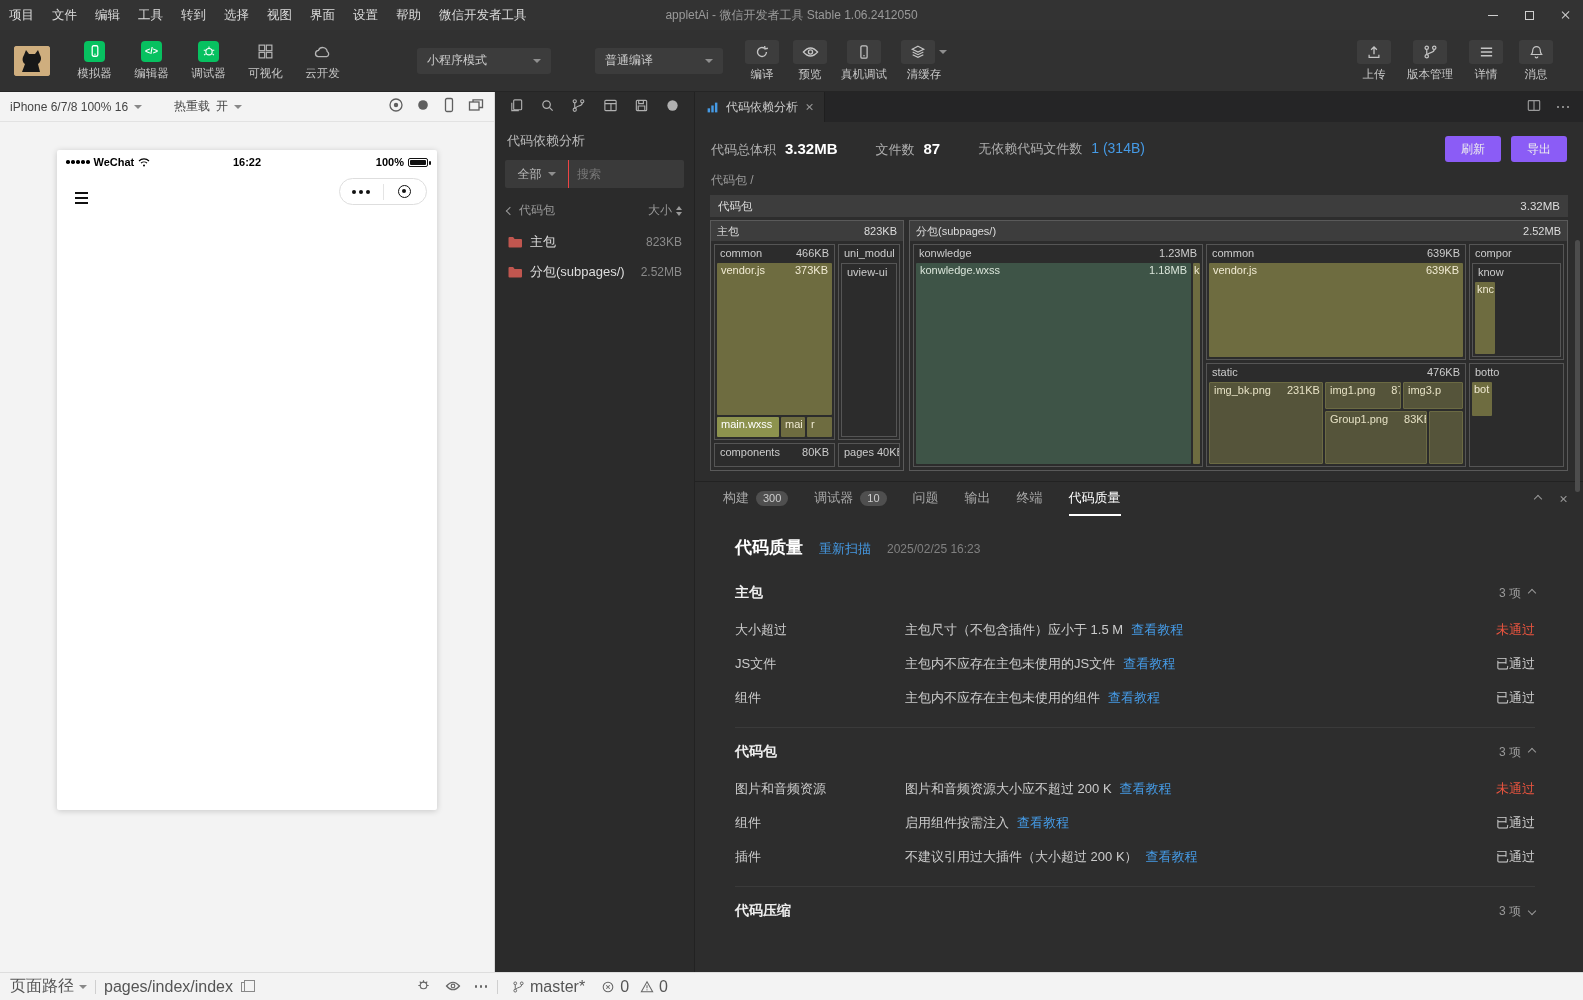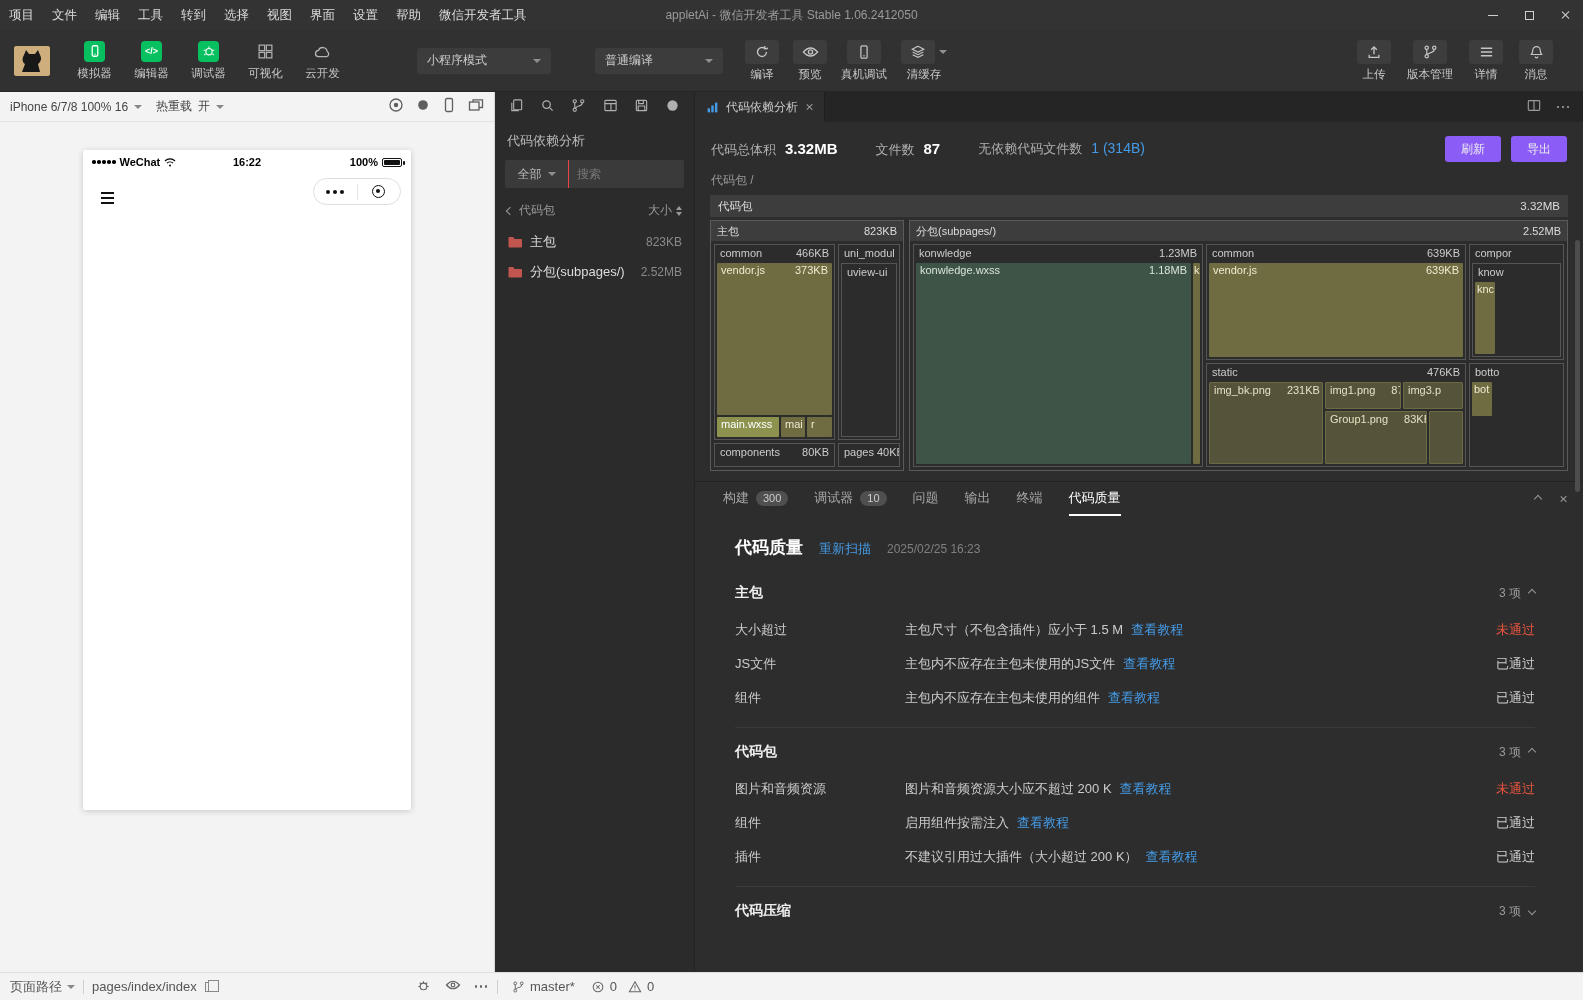--- a/index.html
+++ b/index.html
@@ -42,21 +42,21 @@
   .workspace { flex:1; display:flex; min-height:0; }
 
   
   .sim-panel { width:495px; background:#f3f3f3; border-right:1px solid #d8d8d8; display:flex; flex-direction:column; flex:none; }
   .sim-toolbar { height:30px; display:flex; align-items:center; padding:0 10px; gap:6px; color:#444;
     font-size:12px; border-bottom:1px solid #e2e2e2; flex:none; }
   .sim-dd { display:flex; align-items:center; gap:6px; cursor:pointer; }
   .sim-dd .cdown { border-top-color:#888; }
   .sim-icons { margin-left:auto; display:flex; align-items:center; gap:12px; }
   .sim-body { flex:1; display:flex; justify-content:center; }
-  .phone { width:328px; height:660px; background:#ffffff; margin-top:28px; border-radius:2px;
+  .phone { width:380px; height:660px; background:#ffffff; margin-top:28px; border-radius:2px;
     box-shadow:0 1px 6px rgba(0,0,0,.18); position:relative; }
   .p-status { height:24px; display:flex; align-items:center; padding:0 9px; font-size:11px; font-weight:bold; color:#000; position:relative; }
   .p-left { display:flex; align-items:center; gap:4px; }
   .sig-dots { display:flex; gap:1.5px; } .sig-dots i { width:3.5px; height:3.5px; border-radius:50%; background:#000; }
   .p-time { position:absolute; left:0; right:0; text-align:center; }
   .p-right { margin-left:auto; display:flex; align-items:center; gap:4px; }
   .batt { width:20px; height:9px; border:1px solid #111; border-radius:2px; position:relative; }
   .batt::before { content:""; position:absolute; inset:1px; background:#111; border-radius:1px; }
   .batt::after { content:""; position:absolute; right:-3.5px; top:2px; width:2px; height:4px; background:#111; border-radius:1px; }
   .capsule { position:absolute; top:28px; right:10px; width:88px; height:27px; background:#fff;
@@ -155,21 +155,21 @@
   .sec-title { color:#eee; font-size:14px; font-weight:bold; }
   .sec-right { display:flex; align-items:center; gap:8px; color:#999; font-size:12px; cursor:pointer; }
   .q-row { height:34px; display:flex; align-items:center; font-size:13px; }
   .q-name { width:170px; flex:none; color:#ccc; }
   .q-desc { color:#ccc; display:flex; gap:8px; align-items:center; min-width:0; }
   .q-status { margin-left:auto; color:#ccc; }
   .q-status.fail { color:#e8543f; }
 
   
   .statusbar { height:28px; background:#f3f3f3; border-top:1px solid #dddddd; display:flex; align-items:center;
-    font-size:13px; color:#555; flex:none; }
+    font-size:16px; color:#555; flex:none; }
   .sb-left { width:497px; display:flex; align-items:center; gap:8px; padding:0 10px; flex:none; }
   .sb-div { width:1px; height:14px; background:#cfcfcf; }
   .sb-item { display:flex; align-items:center; gap:5px; cursor:pointer; }
   .sb-icons { margin-left:auto; display:flex; align-items:center; gap:14px; }
   .copy-ic { width:9px; height:10px; border:1px solid #888; position:relative; display:inline-block; }
   .copy-ic::after { content:""; position:absolute; left:2px; top:-3px; width:9px; height:10px; border:1px solid #888; background:#f3f3f3; }
   .sb-mid { display:flex; align-items:center; gap:16px; padding-left:14px; }
 </style>
 </head>
 <body>
@@ -347,21 +347,21 @@
   </div>
 
   <div class="workspace">
 
     <div class="sim-panel">
       <div class="sim-toolbar">
         <span class="sim-dd">
           <span>iPhone 6/7/8 100% 16</span>
           <i class="cdown"></i>
         </span>
-        <span class="sim-dd" style="margin-left:8px;">
+        <span class="sim-dd" style="margin-left:26px;">
           <span>热重载</span>
           <span>开</span>
           <i class="cdown"></i>
         </span>
         <span class="sim-icons">
           <span><svg width="16" height="16" viewBox="0 0 16 16">
                 <circle cx="8" cy="8" r="6" fill="none" stroke="#5f5f5f" stroke-width="1.3"></circle>
                 <circle cx="8" cy="8" r="2.2" fill="#5f5f5f"></circle>
               </svg></span>
           <span><svg width="14" height="14" viewBox="0 0 16 16">

